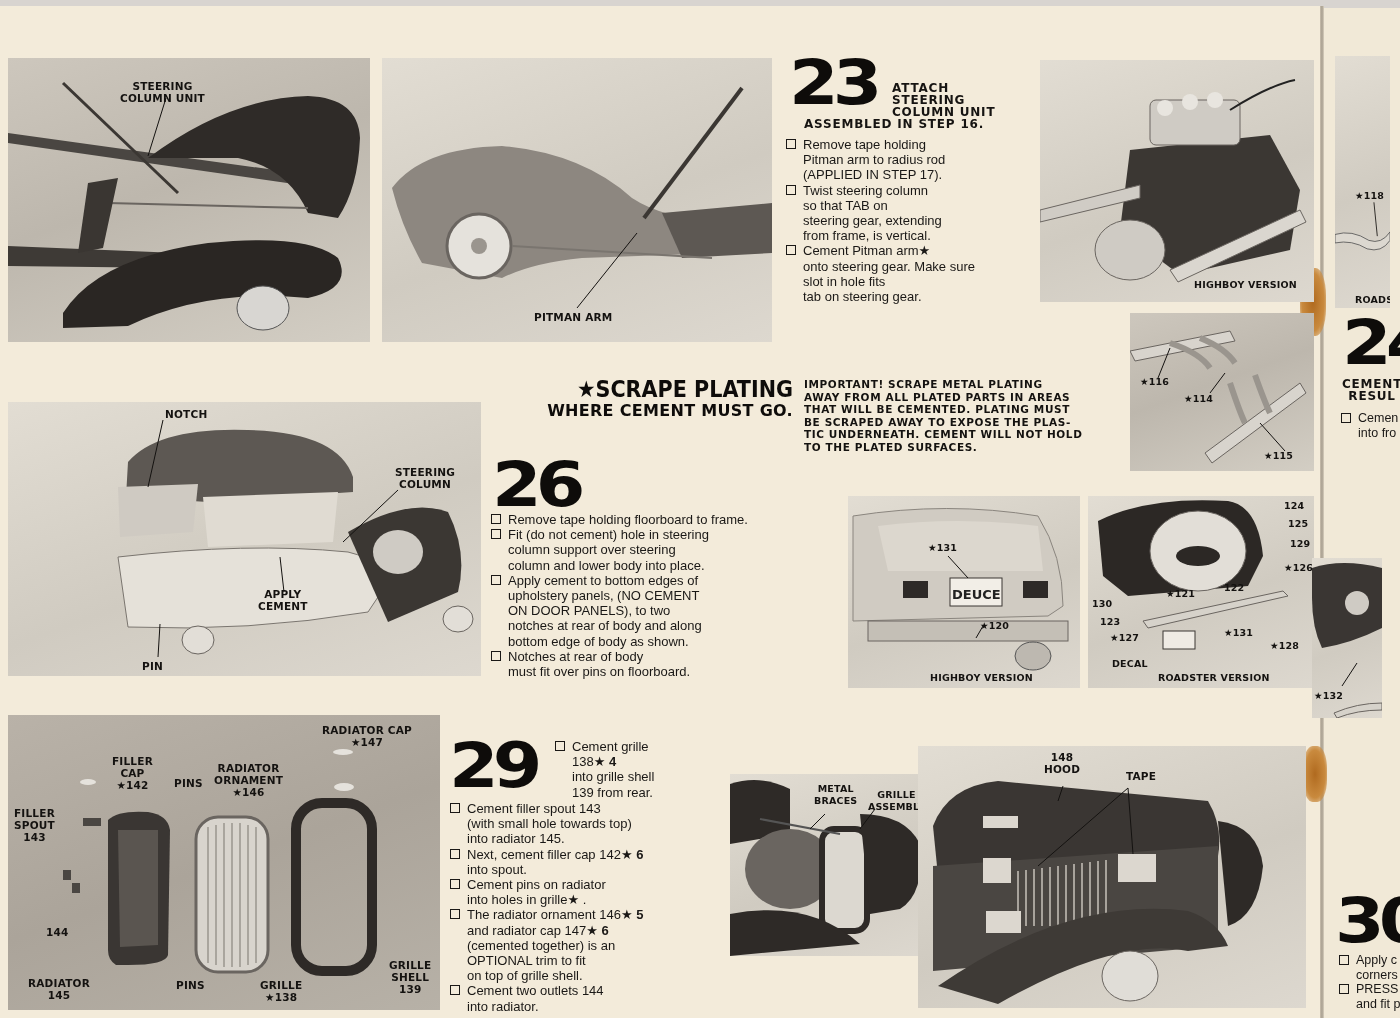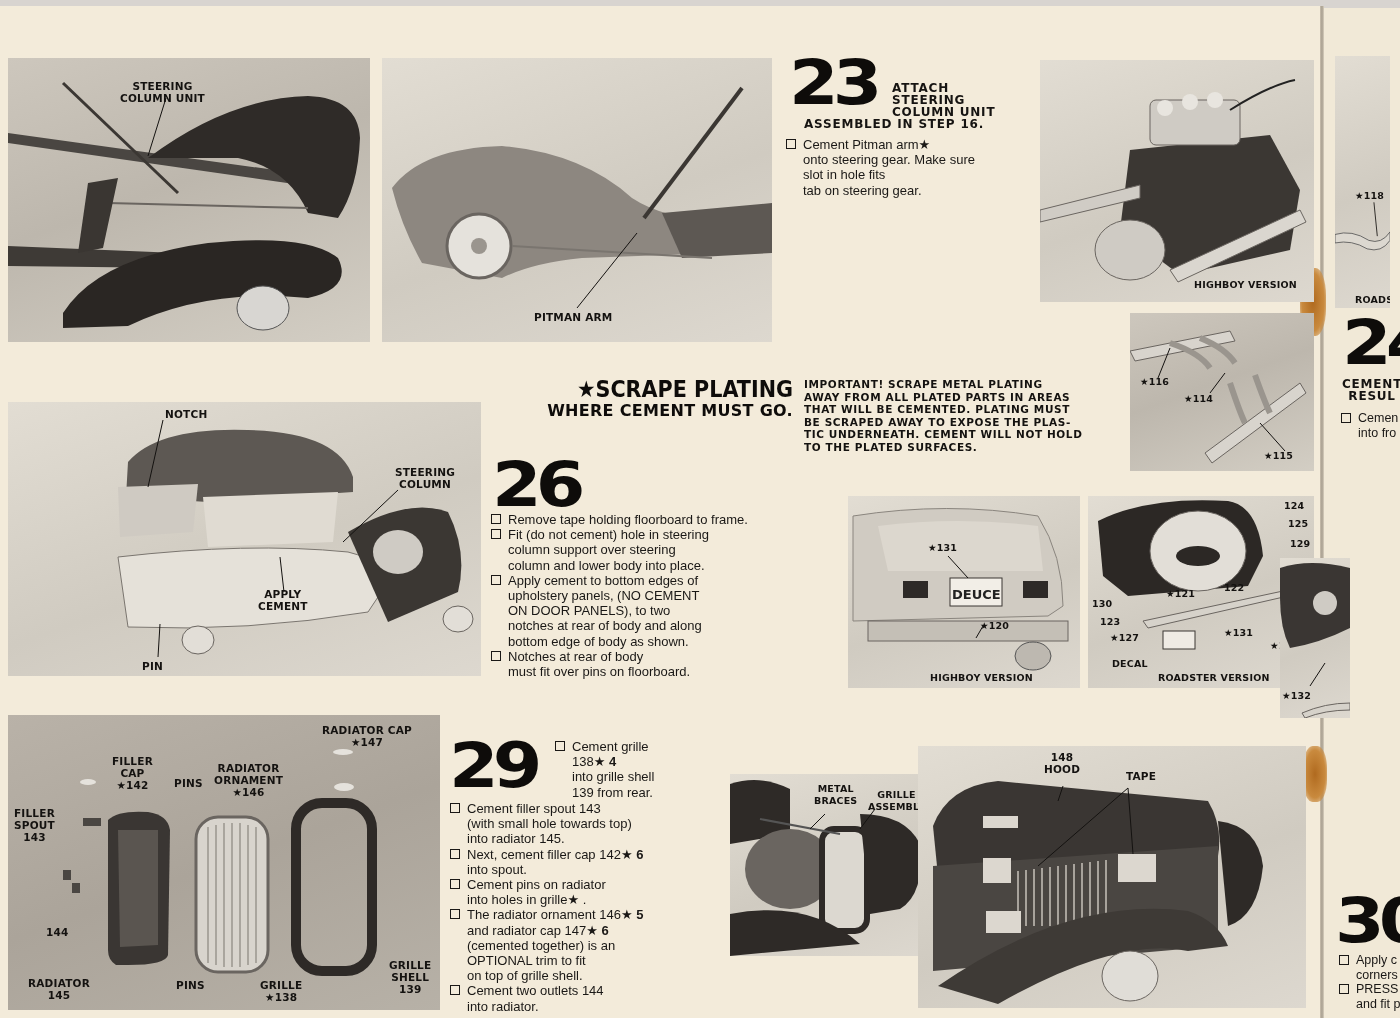--- a/index.html
+++ b/index.html
@@ -107,22 +107,27 @@
   </svg>
   <div class="cap" style="left:152px;top:253px;">PITMAN ARM</div>
 </div>
 
 <div class="stepnum" style="left:789px;top:55px;">23</div>
 <div class="step-title" style="left:892px;top:82px;">ATTACH
 STEERING
 COLUMN UNIT</div>
 <div class="step-title" style="left:804px;top:118px;">ASSEMBLED IN STEP 16.</div>
 <div class="steps" style="left:786px;top:137px;width:240px;">
-  <div class="item"><i class="box"></i></div>
-  <div class="item"><i class="box"></i></div>
+  <div class="item"><i class="box"></i><span class="t">Remove tape holding
+Pitman arm to radius rod
+(APPLIED IN STEP 17).</span></div>
+  <div class="item"><i class="box"></i><span class="t">Twist steering column
+so that TAB on
+steering gear, extending
+from frame, is vertical.</span></div>
   <div class="item"><i class="box"></i><span class="t">Cement Pitman arm★
 onto steering gear. Make sure
 slot in hole fits
 tab on steering gear.</span></div>
 </div>
 
 <div class="photo light" style="left:1040px;top:60px;width:274px;height:242px;">
   <svg viewBox="0 0 274 242">
     <path d="M90 90 L230 75 L260 130 L250 190 L140 215 L80 170 Z" fill="#3b3733"></path>
     <rect x="110" y="40" width="90" height="45" rx="6" fill="#cfcbc4" stroke="#6a6560"></rect>
@@ -373,21 +378,21 @@
   <div class="cap sm" style="left:20px;top:238px;">ROADSTE</div>
 </div>
 <div class="stepnum" style="left:1342px;top:315px;">24</div>
 <div class="step-title" style="left:1342px;top:378px;text-align:center;">CEMENT
 RESUL</div>
 <div class="steps" style="left:1341px;top:411px;width:70px;font-size:12.5px;">
   <div class="item"><i class="box"></i><span class="t">Cemen
 into fro</span></div>
 </div>
 
-<div class="photo light" style="left:1280px;top:558px;width:70px;height:160px;padding-left:39px;">
+<div class="photo light" style="left:1312px;top:558px;width:70px;height:160px;padding-left:39px;">
   <svg viewBox="0 0 70 160">
     <path d="M0 10 Q30 0 70 10 L70 70 Q40 85 10 90 Q0 70 0 40 Z" fill="#3a3633"></path>
     <circle cx="45" cy="45" r="12" fill="#cfcbc4"></circle>
     <path d="M22 155 Q45 145 70 145 L70 152 Q45 152 25 160 Z" fill="#d6d2ca" stroke="#6a6560"></path>
     <line x1="30" y1="128" x2="45" y2="105" stroke="#141210"></line>
   </svg>
   <div class="cap sm" style="left:2px;top:132px;">★132</div>
 </div>
 <div class="stepnum" style="left:1335px;top:893px;">30</div>
 <div class="steps" style="left:1339px;top:953px;width:70px;font-size:12.5px;line-height:14.5px;">

